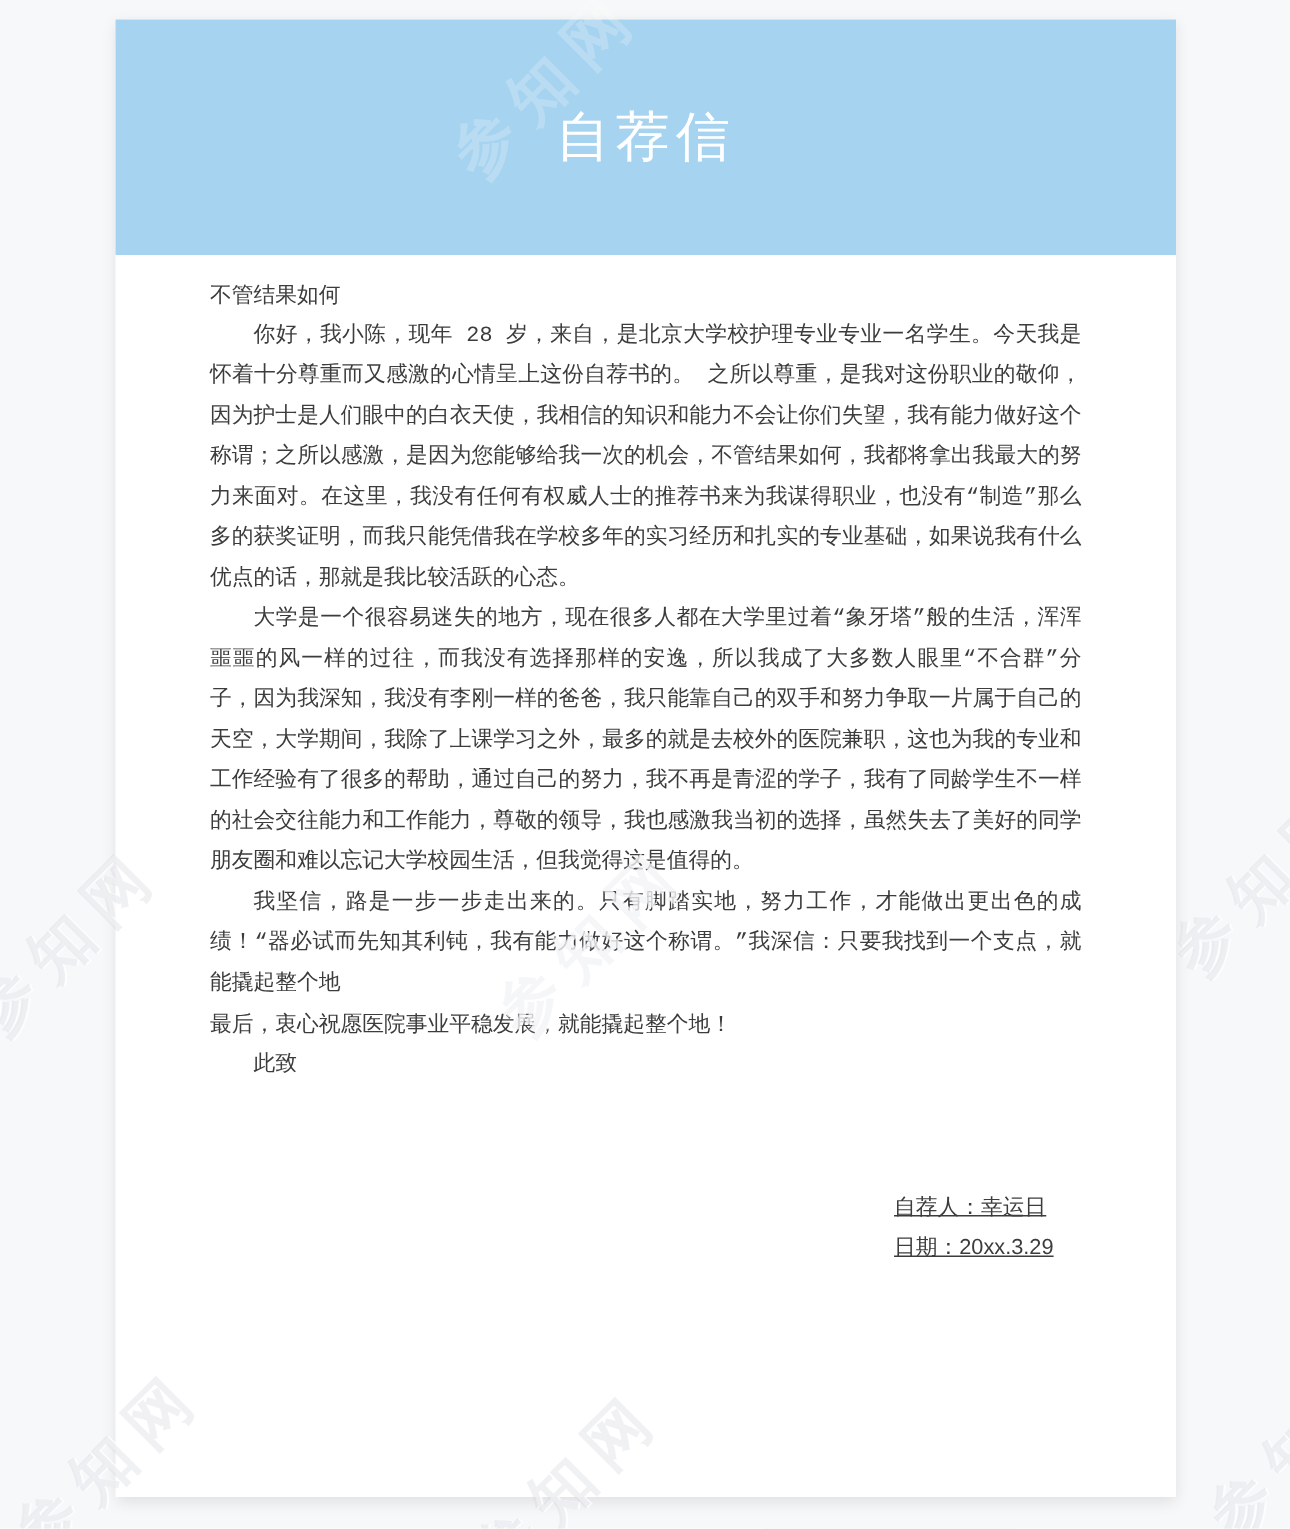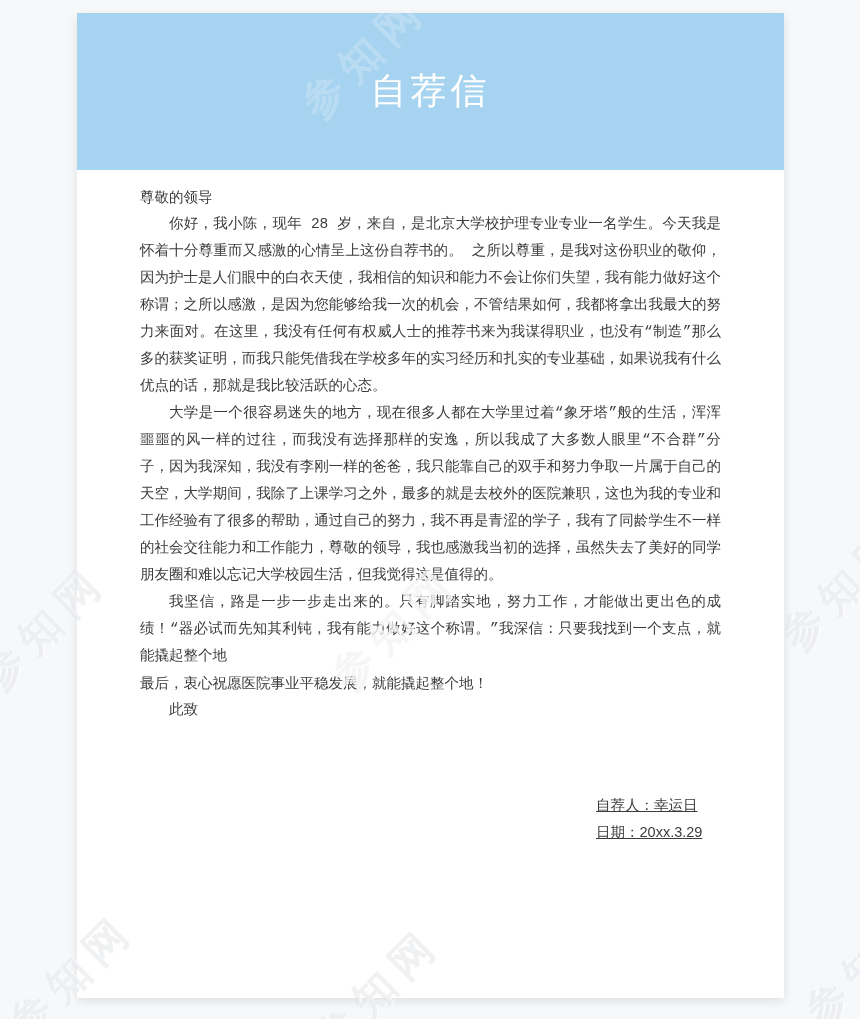--- a/index.html
+++ b/index.html
@@ -86,21 +86,21 @@
   <div class="wm wm5">参知网</div>
   <div class="wm wm6">参知网</div>
   <div class="wm wm7 wm-on-blue">参知网</div>
 
   <div class="page">
     <header class="page-header">
       <h1>自荐信</h1>
     </header>
 
     <div class="content">
-      <p class="salutation">尊敬的领导</p>
+      <p class="salutation">不管结果如何</p>
 
       <div>
           <p class="para indent">你好，我小陈，现年 28 岁，来自，是北京大学校护理专业专业一名学生。今天我是怀着十分尊重而又感激的心情呈上这份自荐书的。 之所以尊重，是我对这份职业的敬仰，因为护士是人们眼中的白衣天使，我相信的知识和能力不会让你们失望，我有能力做好这个称谓；之所以感激，是因为您能够给我一次的机会，不管结果如何，我都将拿出我最大的努力来面对。在这里，我没有任何有权威人士的推荐书来为我谋得职业，也没有“制造”那么多的获奖证明，而我只能凭借我在学校多年的实习经历和扎实的专业基础，如果说我有什么优点的话，那就是我比较活跃的心态。</p>
           <p class="para indent">大学是一个很容易迷失的地方，现在很多人都在大学里过着“象牙塔”般的生活，浑浑噩噩的风一样的过往，而我没有选择那样的安逸，所以我成了大多数人眼里“不合群”分子，因为我深知，我没有李刚一样的爸爸，我只能靠自己的双手和努力争取一片属于自己的天空，大学期间，我除了上课学习之外，最多的就是去校外的医院兼职，这也为我的专业和工作经验有了很多的帮助，通过自己的努力，我不再是青涩的学子，我有了同龄学生不一样的社会交往能力和工作能力，尊敬的领导，我也感激我当初的选择，虽然失去了美好的同学朋友圈和难以忘记大学校园生活，但我觉得这是值得的。</p>
           <p class="para indent">我坚信，路是一步一步走出来的。只有脚踏实地，努力工作，才能做出更出色的成绩！“器必试而先知其利钝，我有能力做好这个称谓。”我深信：只要我找到一个支点，就能撬起整个地</p>
           <p class="para">最后，衷心祝愿医院事业平稳发展，就能撬起整个地！</p>
           <p class="para indent">此致</p>
         </div>
 
       <div class="signature">

